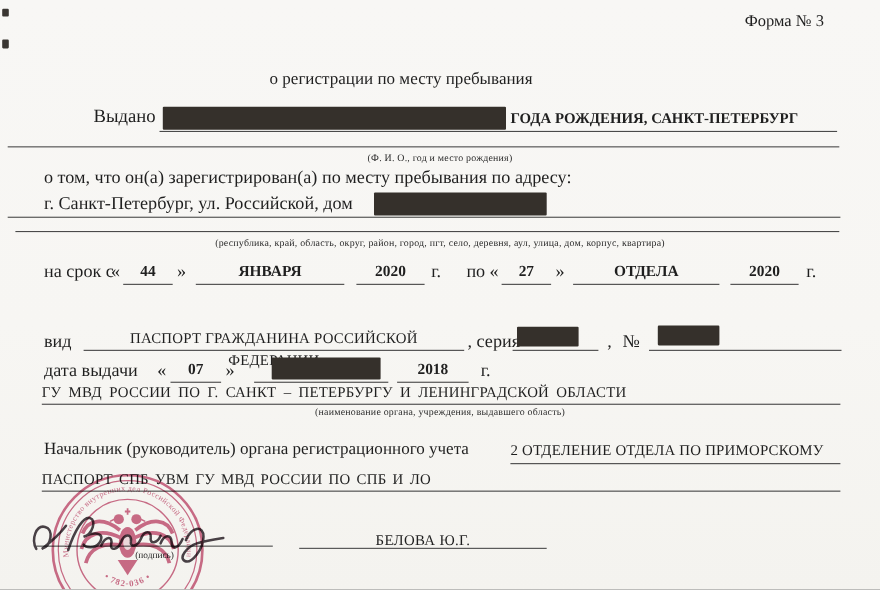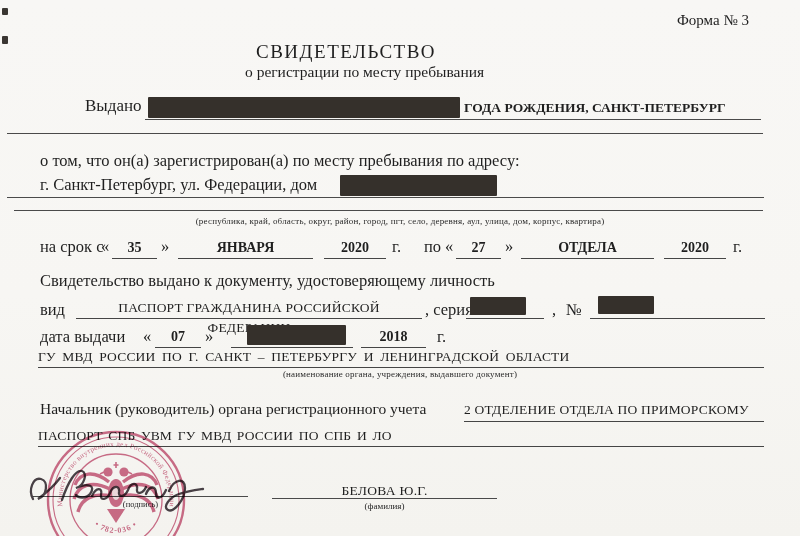--- a/index.html
+++ b/index.html
@@ -30,52 +30,51 @@
 </style>
 </head>
 <body>
 
 <div class="page">
 
   <div class="speck" style="left:2px;top:8px;width:6px;height:7px;"></div>
   <div class="speck" style="left:2px;top:36px;width:6px;height:8px;"></div>
 
   <div class="abs" style="left:677px;top:12px;font-size:15px;">Форма № 3</div>
-  <div class="abs" style="left:256px;top:41px;font-size:19px;letter-spacing:1.5px;">СВИДЕТЕЛЬСТВО</div>
   <div class="abs" style="left:245px;top:63px;font-size:15.5px;">о регистрации по месту пребывания</div>
 
   <div class="abs" style="left:85px;top:96px;font-size:17px;">Выдано</div>
   <div class="redact" style="left:148px;top:97px;width:312px;height:21px;"></div>
   <div class="abs" style="left:464px;top:100px;font-size:13.5px;font-weight:bold;">ГОДА РОЖДЕНИЯ, САНКТ-ПЕТЕРБУРГ</div>
   <div class="rule" style="left:145px;top:119px;width:616px;"></div>
   <div class="rule" style="left:7px;top:133px;width:756px;"></div>
+  <div class="caption" style="top:138px;">(Ф. И. О., год и место рождения)</div>
 
   <div class="abs lbl" style="left:40px;top:151px;">о том, что он(а) зарегистрирован(а) по месту пребывания по адресу:</div>
-  <div class="abs lbl" style="left:40px;top:175px;">г. Санкт-Петербург, ул. Федерации, дом</div>
+  <div class="abs lbl" style="left:40px;top:175px;">г. Санкт-Петербург, ул. Российской, дом</div>
   <div class="redact" style="left:340px;top:175px;width:157px;height:21px;"></div>
   <div class="rule" style="left:7px;top:197px;width:757px;"></div>
   <div class="rule" style="left:14px;top:210px;width:749px;"></div>
   <div class="caption" style="top:216px;">(республика, край, область, округ, район, город, пгт, село, деревня, аул, улица, дом, корпус, квартира)</div>
 
   <div class="abs lbl" style="left:40px;top:237px;">на срок с</div>
   <div class="abs lbl" style="left:101px;top:237px;">«</div>
-  <div class="cell fill" style="left:112px;top:237px;width:45px;">35</div>
+  <div class="cell fill" style="left:112px;top:237px;width:45px;">44</div>
   <div class="abs lbl" style="left:161px;top:237px;">»</div>
   <div class="cell fill" style="left:178px;top:237px;width:135px;">ЯНВАРЯ</div>
   <div class="cell fill" style="left:324px;top:237px;width:62px;">2020</div>
   <div class="abs lbl" style="left:392px;top:237px;">г.</div>
   <div class="abs lbl" style="left:424px;top:237px;">по</div>
   <div class="abs lbl" style="left:445px;top:237px;">«</div>
   <div class="cell fill" style="left:456px;top:237px;width:45px;">27</div>
   <div class="abs lbl" style="left:505px;top:237px;">»</div>
   <div class="cell fill" style="left:521px;top:237px;width:133px;">ОТДЕЛА</div>
   <div class="cell fill" style="left:664px;top:237px;width:62px;">2020</div>
   <div class="abs lbl" style="left:733px;top:237px;">г.</div>
 
-  <div class="abs lbl" style="left:40px;top:271px;">Свидетельство выдано к документу, удостоверяющему личность</div>
 
   <div class="abs lbl" style="left:40px;top:300px;">вид</div>
   <div class="cell caps" style="left:76px;top:298px;width:346px;height:20px;">ПАСПОРТ ГРАЖДАНИНА РОССИЙСКОЙ ФЕДЕРАЦИИ</div>
   <div class="abs lbl" style="left:425px;top:300px;">, серия</div>
   <div class="cell" style="left:466px;top:298px;width:78px;height:20px;"></div>
   <div class="redact" style="left:470px;top:297px;width:56px;height:18px;"></div>
   <div class="abs lbl" style="left:552px;top:300px;">,</div>
   <div class="abs lbl" style="left:566px;top:300px;">№</div>
   <div class="cell" style="left:590px;top:298px;width:175px;height:20px;"></div>
   <div class="redact" style="left:598px;top:296px;width:56px;height:18px;"></div>
@@ -83,32 +82,31 @@
   <div class="abs lbl" style="left:40px;top:327px;">дата выдачи</div>
   <div class="abs lbl" style="left:143px;top:327px;">«</div>
   <div class="cell fill" style="left:155px;top:326px;width:46px;">07</div>
   <div class="abs lbl" style="left:205px;top:327px;">»</div>
   <div class="cell" style="left:231px;top:326px;width:122px;height:21px;"></div>
   <div class="redact" style="left:247px;top:325px;width:99px;height:20px;"></div>
   <div class="cell fill" style="left:361px;top:326px;width:65px;">2018</div>
   <div class="abs lbl" style="left:437px;top:327px;">г.</div>
 
   <div class="cell caps" style="left:38px;top:347px;width:726px;height:20px;text-align:left;word-spacing:3px;">ГУ МВД РОССИИ ПО Г. САНКТ – ПЕТЕРБУРГУ И ЛЕНИНГРАДСКОЙ ОБЛАСТИ</div>
-  <div class="caption" style="top:369px;">(наименование органа, учреждения, выдавшего документ)</div>
+  <div class="caption" style="top:369px;">(наименование органа, учреждения, выдавшего область)</div>
 
   <div class="abs" style="left:40px;top:400px;font-size:15.5px;">Начальник (руководитель) органа регистрационного учета</div>
   <div class="cell caps" style="left:464px;top:399px;width:300px;height:22px;text-align:left;line-height:22px;">2 ОТДЕЛЕНИЕ ОТДЕЛА  ПО ПРИМОРСКОМУ</div>
   <div class="cell caps" style="left:38px;top:425px;width:726px;height:21px;text-align:left;line-height:21px;word-spacing:2px;">ПАСПОРТ СПБ УВМ  ГУ  МВД РОССИИ  ПО СПБ  И  ЛО</div>
 
   <div class="rule" style="left:33px;top:496px;width:215px;"></div>
   <div class="abs" style="left:272px;top:483px;width:225px;text-align:center;font-size:13.5px;letter-spacing:.3px;">БЕЛОВА  Ю.Г.</div>
 
   <div class="abs" style="left:33px;top:499px;width:215px;text-align:center;font-size:8.5px;">(подпись)</div>
   <div class="rule" style="left:272px;top:498px;width:225px;"></div>
-  <div class="abs" style="left:272px;top:501px;width:225px;text-align:center;font-size:9px;">(фамилия)</div>
 
   <svg class="stamp" width="180" height="112" viewBox="0 0 180 112">
     <g opacity="0.85">
       <circle class="stampstroke" cx="86" cy="76" r="68" stroke-width="2.4"></circle>
       <circle class="stampstroke" cx="86" cy="76" r="63" stroke-width="1.1"></circle>
       <circle class="stampstroke" cx="86" cy="76" r="46" stroke-width="1.3"></circle>
       <defs>
         <path id="ringTop" d="M 32.8,85.4 A 54,54 0 1,1 139.2,85.4"></path>
         <path id="ringBottom" d="M 57.4,92.5 A 33,33 0 0,0 114.6,92.5"></path>
       </defs>

